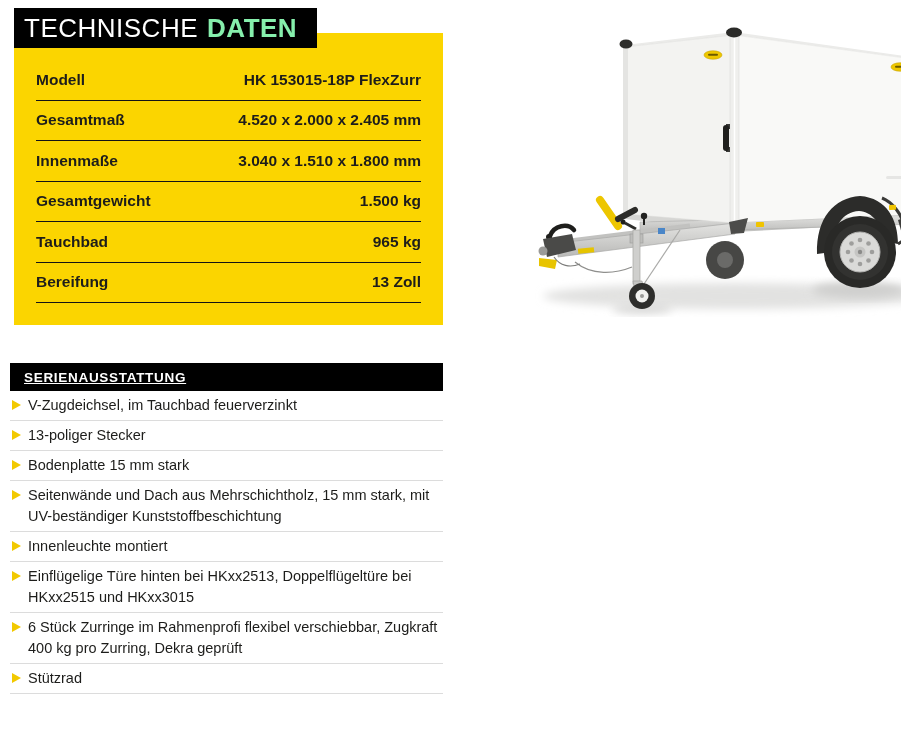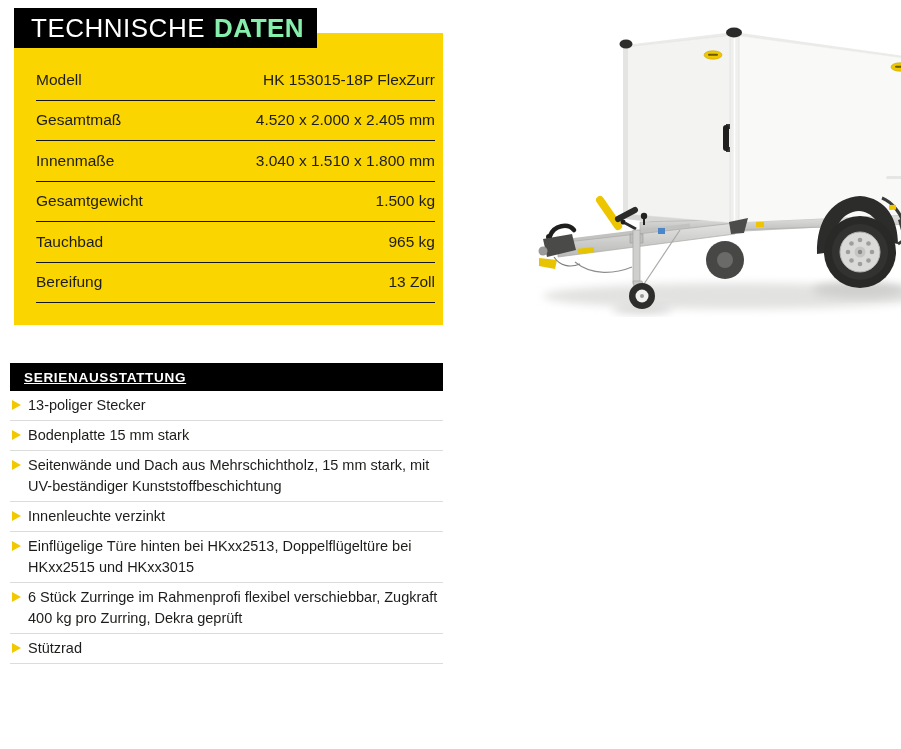--- a/index.html
+++ b/index.html
@@ -11,34 +11,34 @@
     overflow:hidden;
     color:#1d1d1b;
   }
 
   
   .tech-bar {
     position:absolute; left:14px; top:8px;
     width:303px; height:40px;
     background:#000000;
     display:flex; align-items:center;
-    padding-left:17px; box-sizing:border-box;
+    padding-left:10px; box-sizing:border-box;
     z-index:3;
   }
   .tech-bar .prefix { color:#ffffff; font-size:26px; letter-spacing:0.5px; white-space:pre; }
   .tech-bar .accent { color:#86efac; font-size:26px; font-weight:bold; margin-left:9px; letter-spacing:0.5px; }
 
   
   .spec-box {
     position:absolute; left:14px; top:33px;
     width:429px; height:292px;
     background:#fbd500;
     z-index:2;
   }
-  .spec-rows { position:absolute; left:22px; right:8px; top:27px; }
+  .spec-rows { position:absolute; left:22px; right:22px; top:27px;font-weight:bold; }
   .spec-row {
     height:39.5px;
     display:flex; justify-content:space-between; align-items:center;
     border-bottom:1.5px solid #141414;
     font-size:15.5px;
   }
   .spec-row .lbl { text-align:left; }
   .spec-row .val { text-align:left; }
 
   
@@ -102,33 +102,37 @@
     </div>
   </div>
 </div>
 
 <div class="features">
   <div class="features-bar">
     <span>SERIENAUSSTATTUNG</span>
   </div>
   <div class="feature-item">
     <span class="bullet"></span>
+    <span>V-Zugdeichsel, im Tauchbad feuerverzinkt</span>
+  </div>
+  <div class="feature-item">
+    <span class="bullet"></span>
     <span>13-poliger Stecker</span>
   </div>
   <div class="feature-item">
     <span class="bullet"></span>
     <span>Bodenplatte 15 mm stark</span>
   </div>
   <div class="feature-item">
     <span class="bullet"></span>
     <span>Seitenwände und Dach aus Mehrschichtholz, 15 mm stark, mit UV-beständiger Kunststoffbeschichtung</span>
   </div>
   <div class="feature-item">
     <span class="bullet"></span>
-    <span>Innenleuchte verzinkt</span>
+    <span>Innenleuchte montiert</span>
   </div>
   <div class="feature-item">
     <span class="bullet"></span>
     <span>Einflügelige Türe hinten bei HKxx2513, Doppelflügeltüre bei HKxx2515 und HKxx3015</span>
   </div>
   <div class="feature-item">
     <span class="bullet"></span>
     <span>6 Stück Zurringe im Rahmenprofi flexibel verschiebbar, Zugkraft 400 kg pro Zurring, Dekra geprüft</span>
   </div>
   <div class="feature-item">

